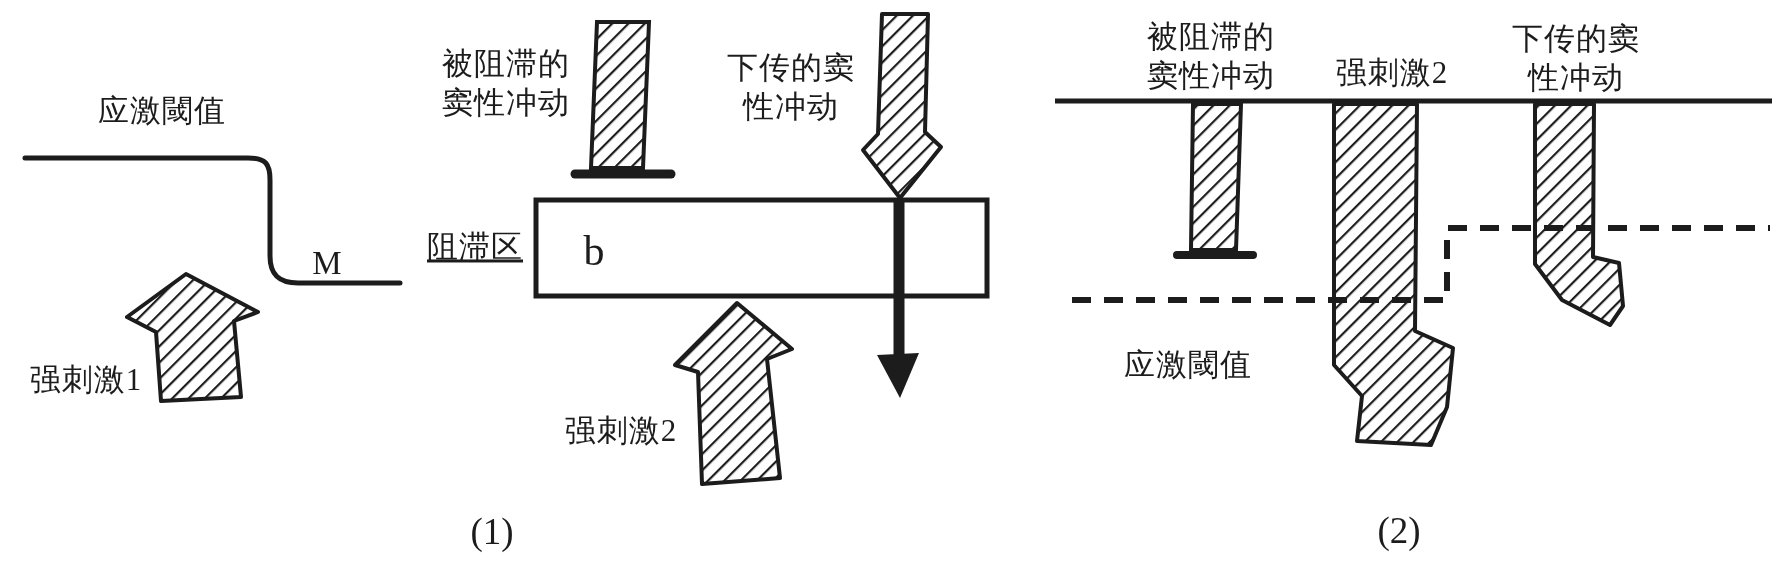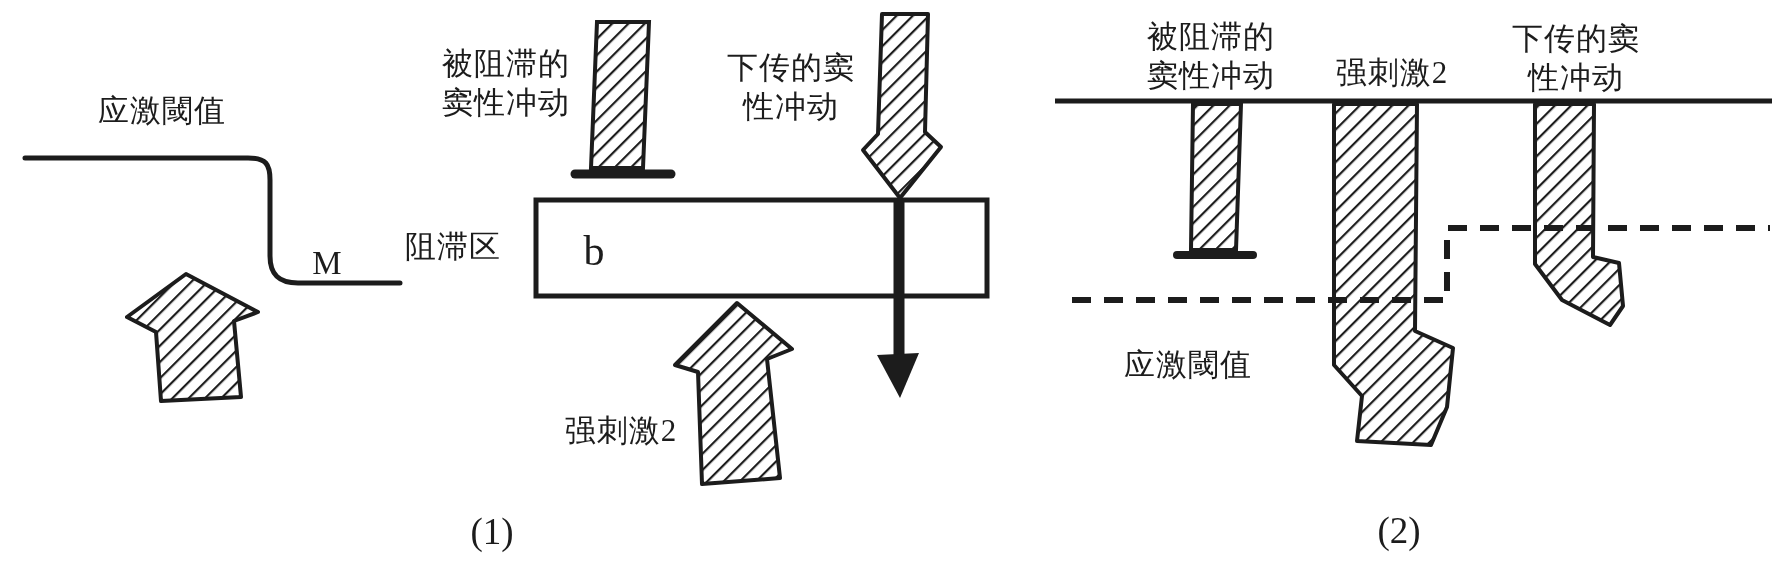--- a/index.html
+++ b/index.html
@@ -60,26 +60,27 @@
 
     <polygon points="1334,104 1417,104 1415,331 1453,348 1447,407 1431,445 1357,441 1362,396 1334,365" fill="url(#hatch)" stroke="#1c1c1c" stroke-width="4" stroke-linejoin="round"></polygon>
 
     <polygon points="1535,104 1594,104 1593,257 1619,263 1623,306 1610,325 1562,300 1535,264" fill="url(#hatch)" stroke="#1c1c1c" stroke-width="4" stroke-linejoin="round"></polygon>
 
     <path d="M1072,300 H1447 V228 H1770" fill="none" stroke="#1c1c1c" stroke-width="6" stroke-dasharray="19 13"></path>
   </svg>
 
   <div class="lbl" style="left:162px;top:111px;">应激閾值</div>
   <div class="lbl m-lbl" style="left:327px;top:264px;">M</div>
+  <div class="lbl" style="left:86px;top:380px;">强刺激1</div>
 
   <div class="lbl" style="left:506px;top:83px;">被阻滞的
 窦性冲动</div>
   <div class="lbl" style="left:791px;top:87px;">下传的窦
 性冲动</div>
-  <div class="lbl" style="left:453px;top:247px;">阻滞区</div>
+  <div class="lbl" style="left:475px;top:247px;text-decoration:underline;">阻滞区</div>
   <div class="lbl b-lbl" style="left:594px;top:251px;">b</div>
   <div class="lbl" style="left:621px;top:431px;">强刺激2</div>
   <div class="lbl serif-big" style="left:492px;top:532px;">(1)</div>
 
   <div class="lbl" style="left:1211px;top:56px;">被阻滞的
 窦性冲动</div>
   <div class="lbl" style="left:1392px;top:73px;">强刺激2</div>
   <div class="lbl" style="left:1576px;top:58px;">下传的窦
 性冲动</div>
   <div class="lbl" style="left:1188px;top:365px;">应激閾值</div>

